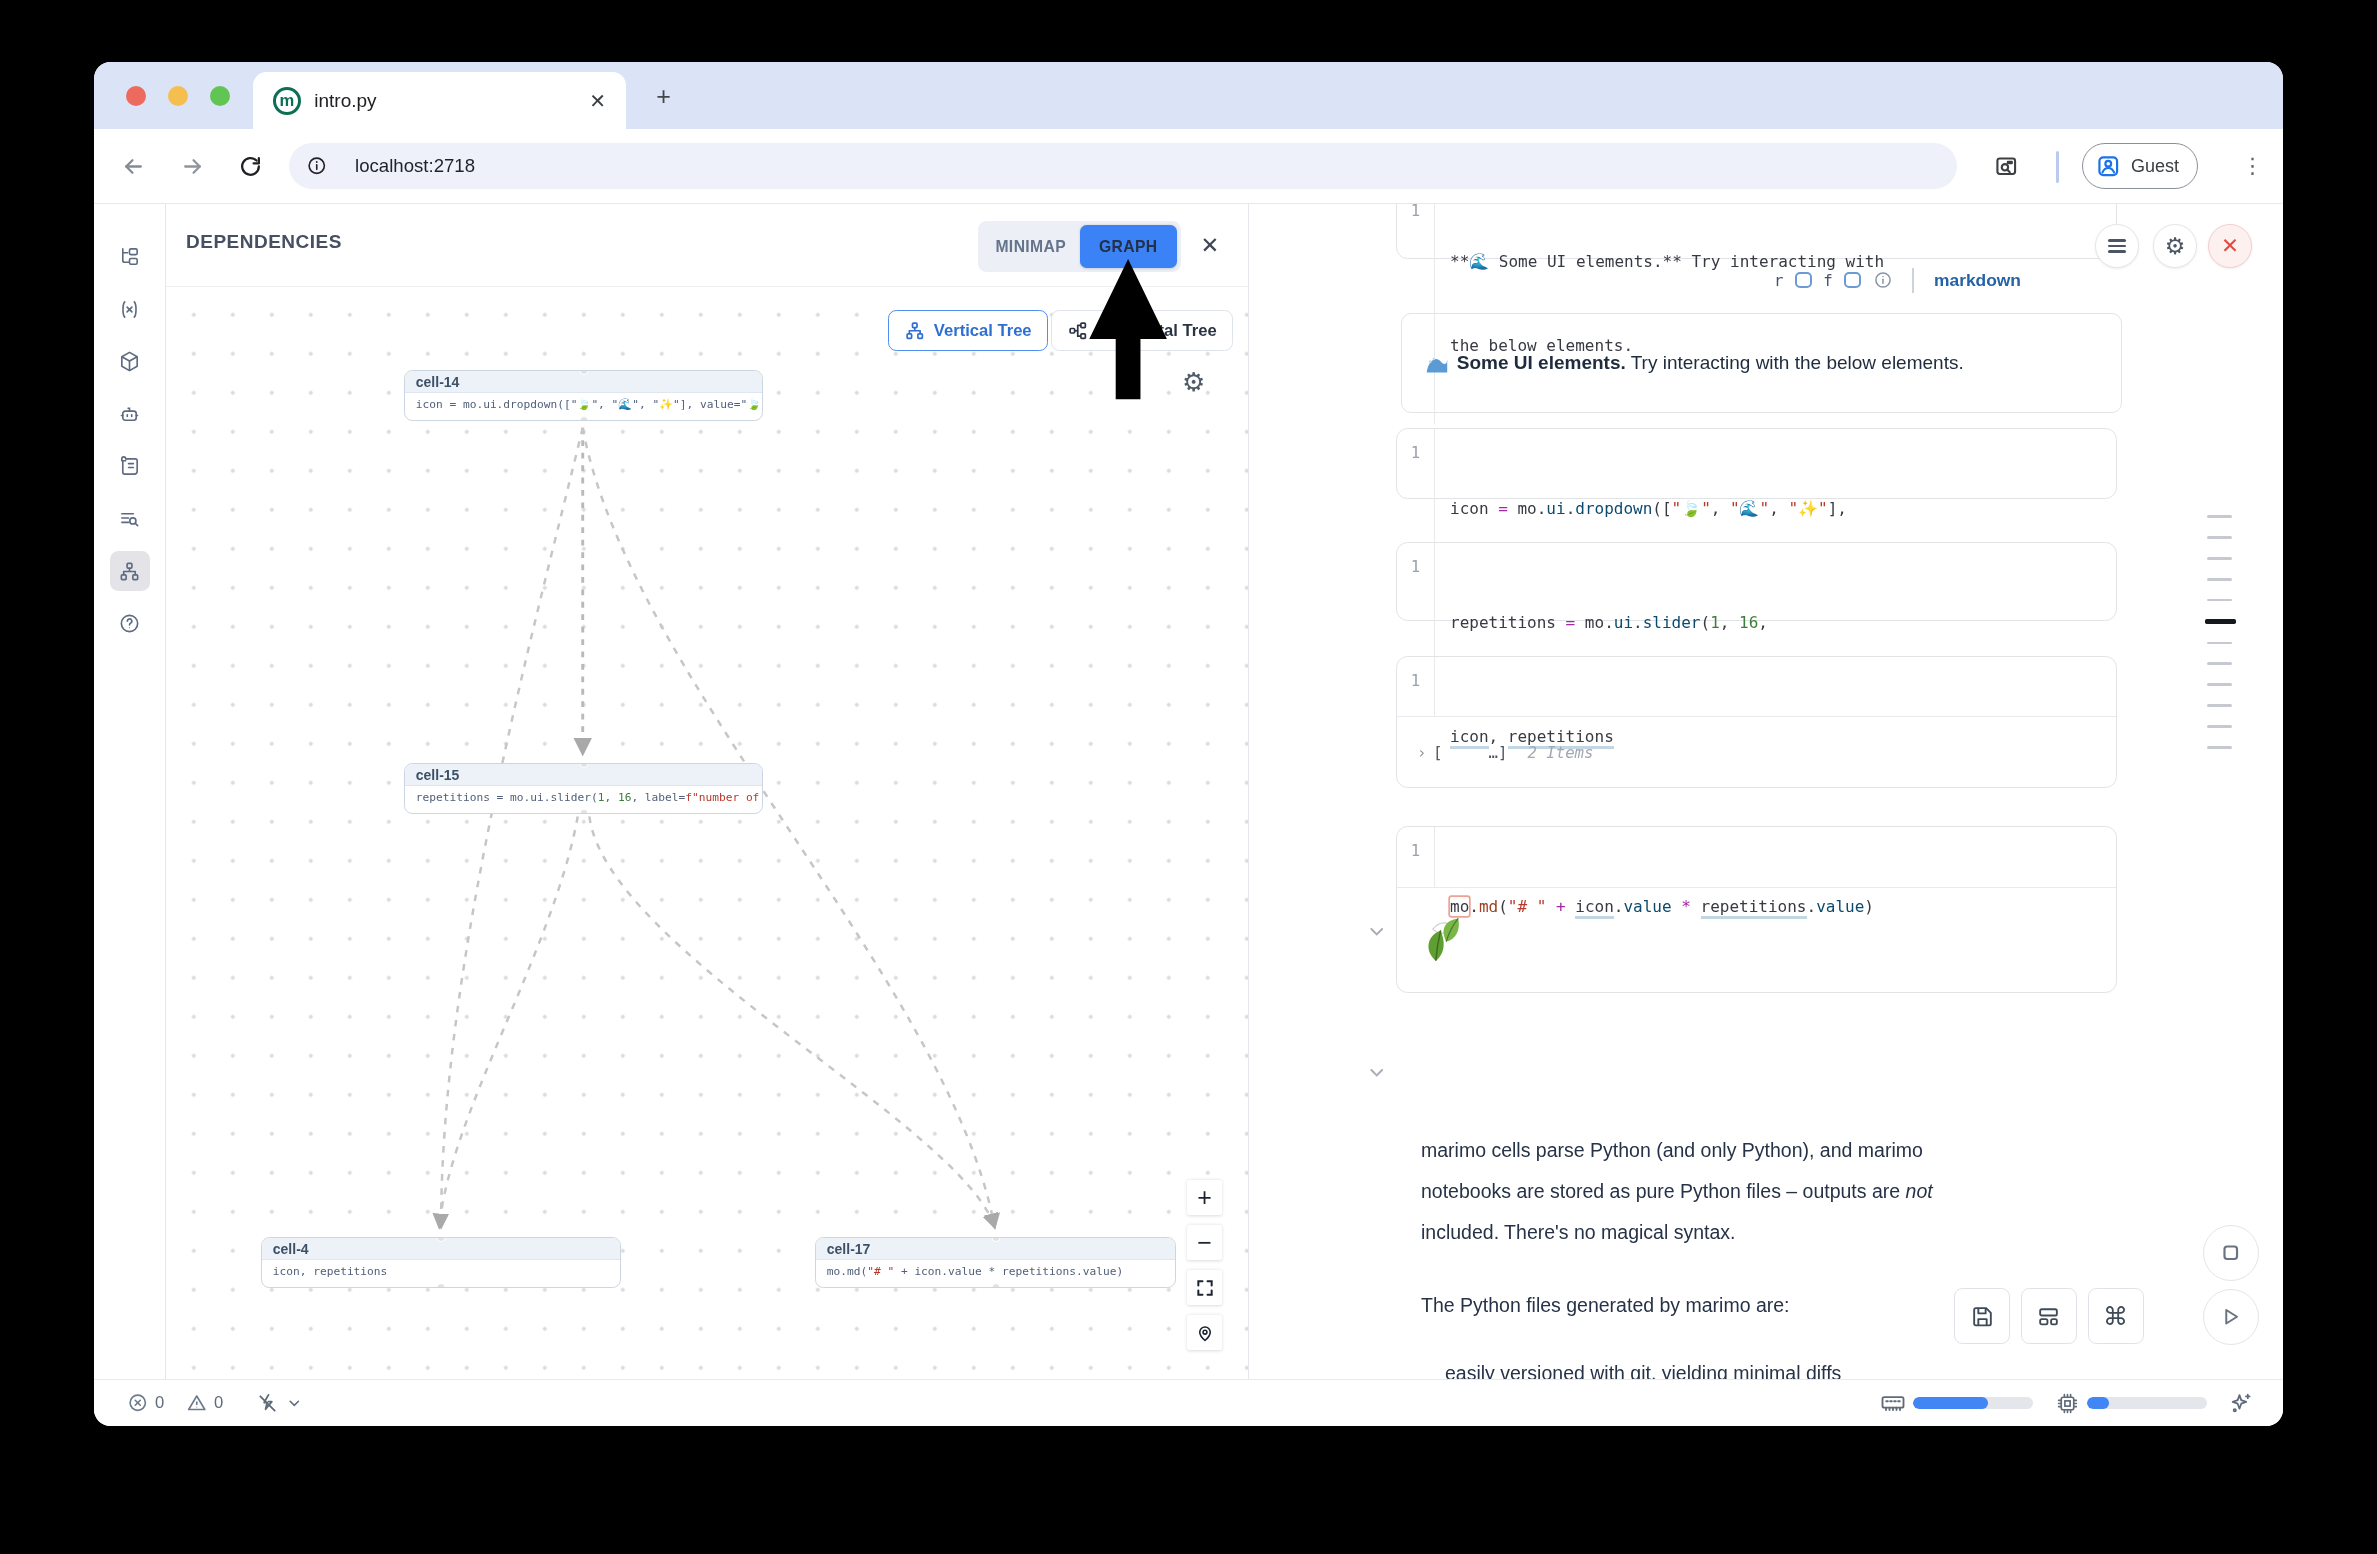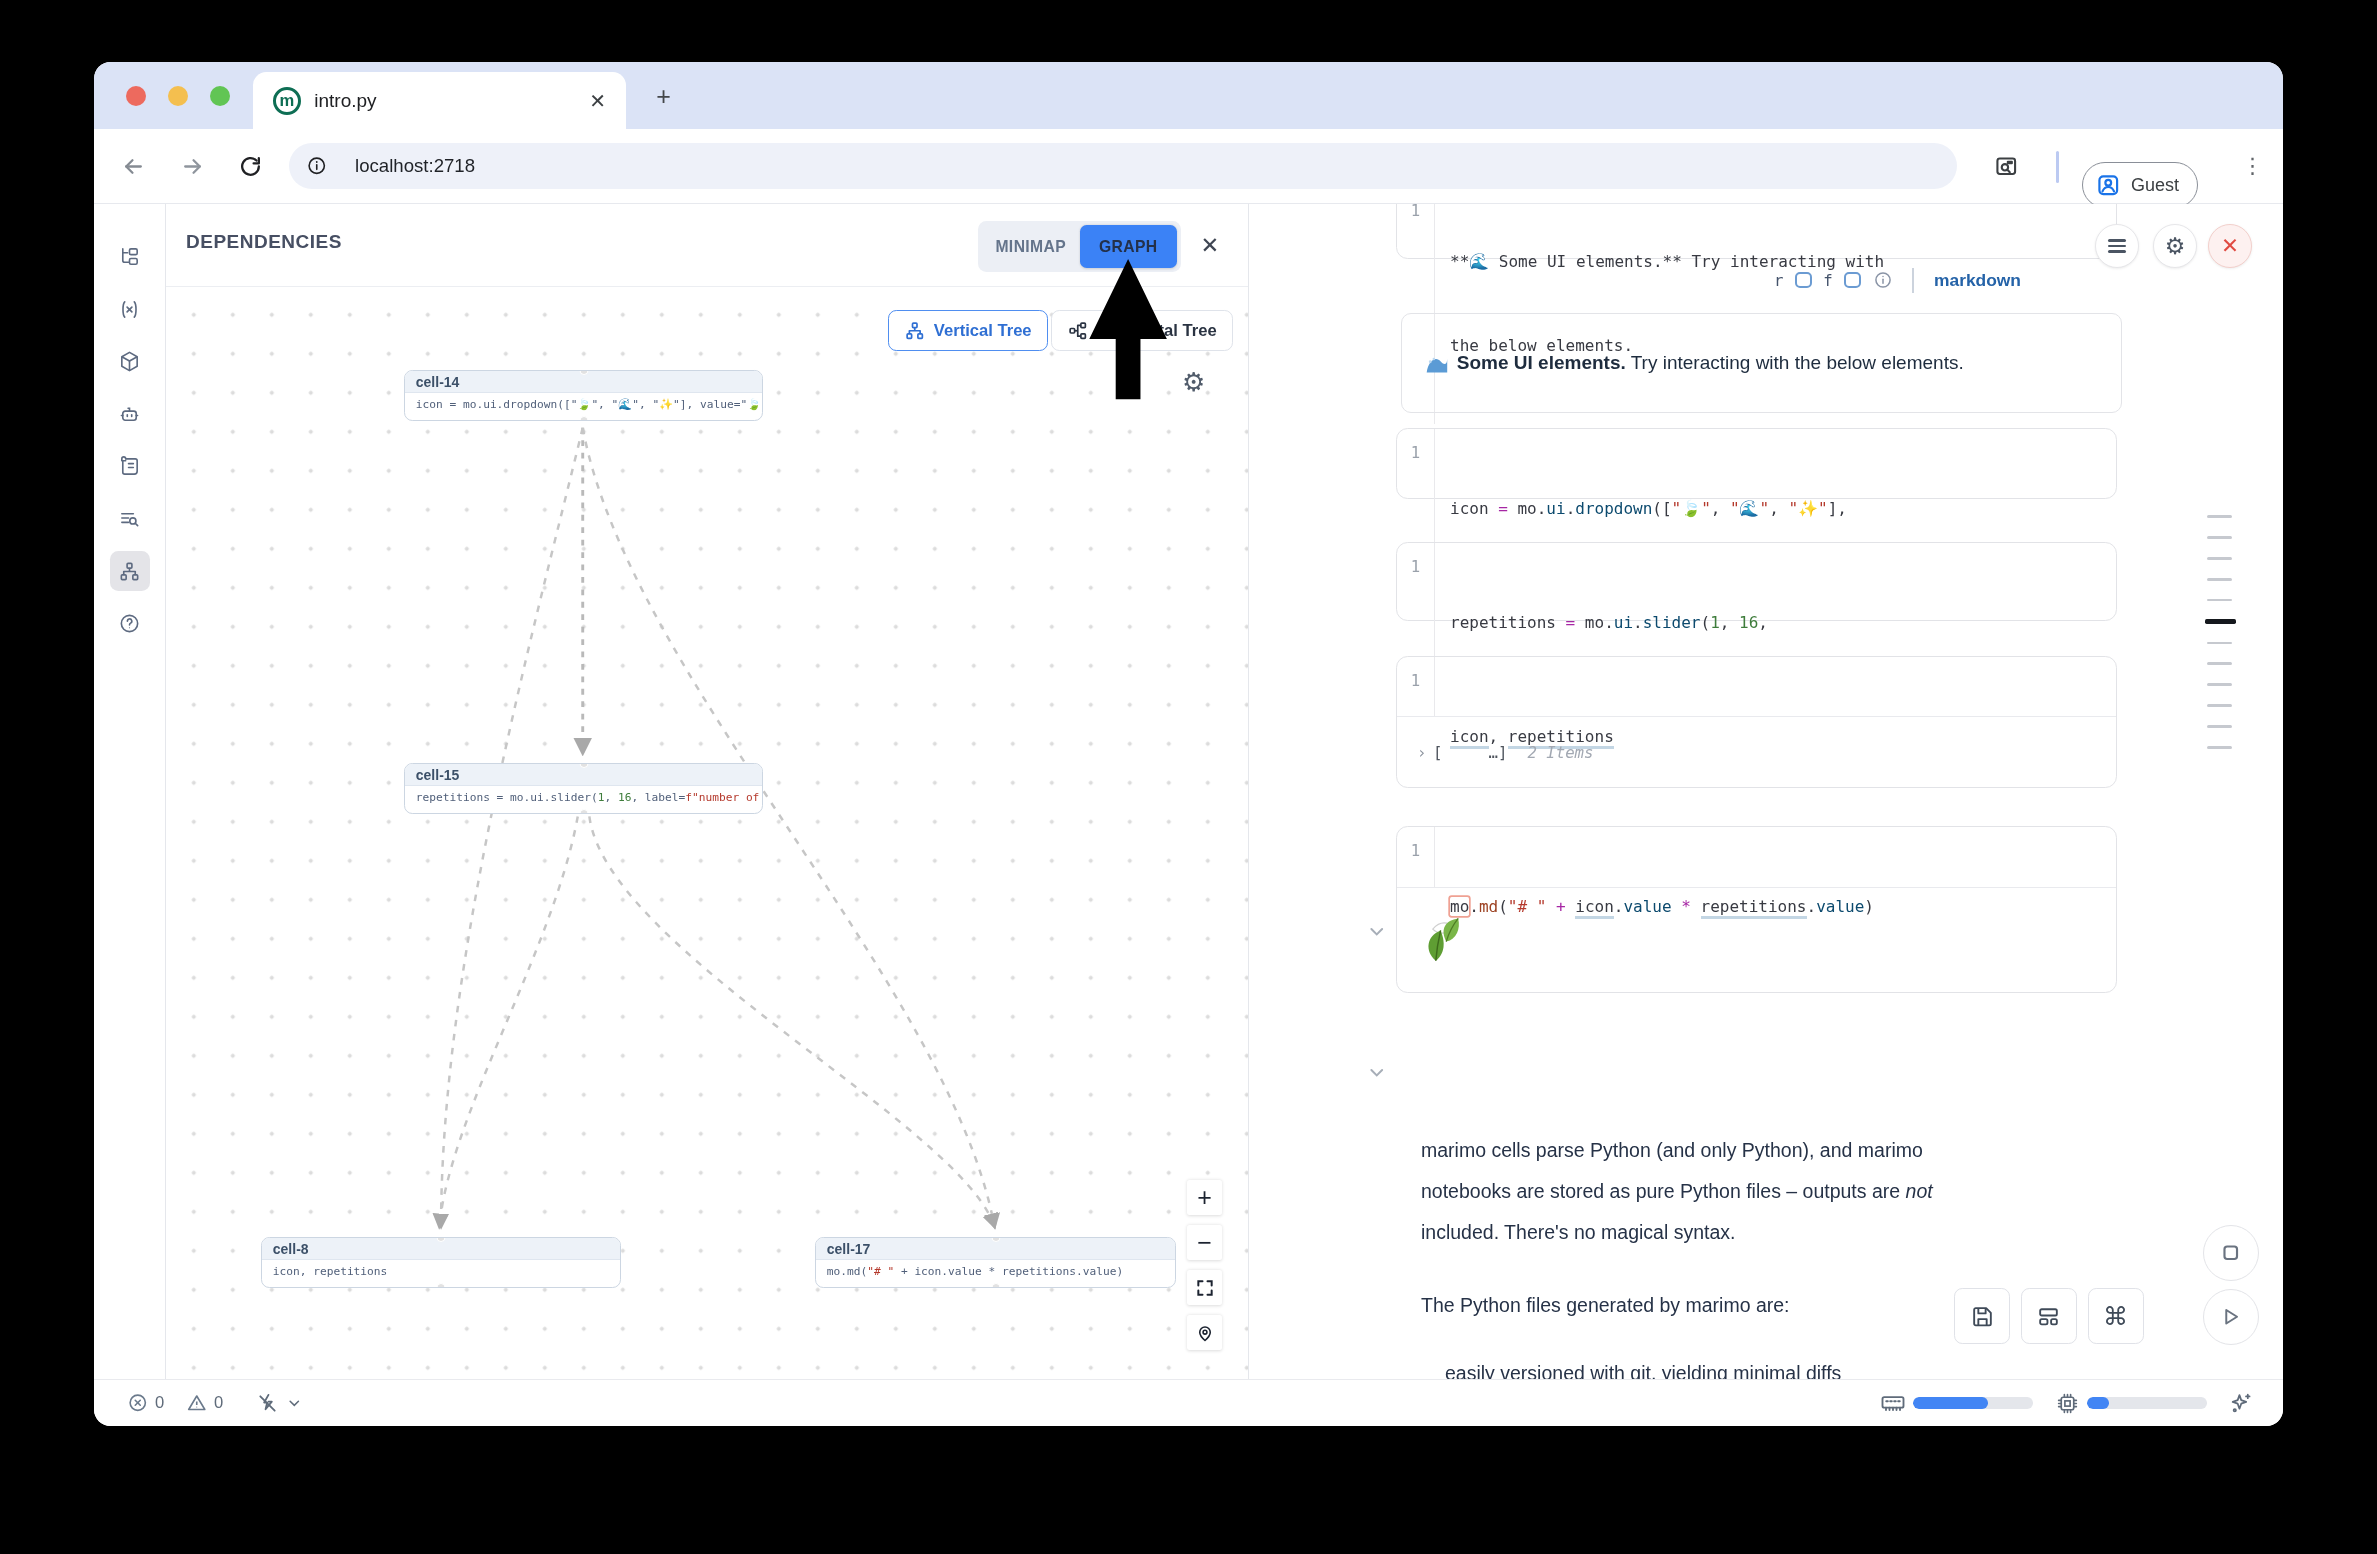--- a/index.html
+++ b/index.html
@@ -14,21 +14,21 @@
   .tab-logo { width:28px; height:28px; border-radius:50%; border:3.3px solid #0e6e54; color:#0e6e54; font-weight:800; font-size:16.6px; display:flex; align-items:center; justify-content:center; }
   .tab-title { margin-left:13.3px; font-size:19px; color:#202124; flex:1; }
   .tab-close { font-size:20px; color:#3c4043; cursor:default; }
   .tab-plus { position:absolute; left:553px; top:18px; width:33px; height:33px; font-size:25px; color:#44474a; display:flex; align-items:center; justify-content:center; }
 
   .toolbar { position:absolute; left:0; top:67px; width:100%; height:75px; background:#fff; border-bottom:1.2px solid #e7e9ee; }
   .navic { position:absolute; top:19px; width:36px; height:36px; display:flex; align-items:center; justify-content:center; }
   .urlpill { position:absolute; left:195px; top:14px; width:1668px; height:46px; background:#eef1f9; border-radius:23px; display:flex; align-items:center; padding:0 16.6px; }
   .urltext { margin-left:28px; font-size:18.6px; color:#1f2227; }
   .sep-v { position:absolute; left:1962px; top:22.4px; width:2.5px; height:31.5px; background:#bccaf2; border-radius:1.7px; }
-  .guest { position:absolute; left:1988px; top:14px; height:46px; padding:0 18px 0 11.6px; border:1.2px solid #8a8f98; border-radius:23px; display:flex; align-items:center; gap:10px;margin-top:19px; }
+  .guest { position:absolute; left:1988px; top:14px; height:46px; padding:0 18px 0 11.6px; border:1.2px solid #8a8f98; border-radius:23px; display:flex; align-items:center; gap:10px; }
   .guest span { font-size:18px; color:#3c4043; }
   .dots { position:absolute; left:2142px; top:19px; width:33px; height:36px; display:flex; align-items:center; justify-content:center; font-size:21.5px; color:#5f6368; letter-spacing:0; }
 
   
   .content { position:absolute; left:0; top:142px; width:2189px; height:1175px; background:#fff; }
   .sidebar { position:absolute; left:0; top:0; width:72px; height:100%; border-right:1.2px solid #e5e7ec; padding-top:33px; }
   .sbicon { width:40px; height:40px; margin:0 auto 12.4px; display:flex; align-items:center; justify-content:center; border-radius:8.3px; color:#5d6a80; }
   .sbicon.active { background:#e4e4e8; }
 
   .deps { position:absolute; left:72px; top:0; width:1082px; height:1175px; background:#fff; overflow:hidden; }
@@ -277,21 +277,21 @@
           <div class="gdot bot"></div>
         </div>
         <div class="gnode" style="left:238px; top:476px; width:359px; height:51px;">
           <div class="gdot top"></div>
           <div class="gnode-h">cell-15</div>
           <div class="gnode-b"><span class="tk-gk">repetitions = mo.ui.slider(</span><span class="tk-gn">1</span><span class="tk-gk">, </span><span class="tk-gn">16</span><span class="tk-gk">, label=</span><span class="tk-gs">f"number of </span></div>
           <div class="gdot bot"></div>
         </div>
         <div class="gnode" style="left:95px; top:950px; width:360px; height:51px;">
           <div class="gdot top"></div>
-          <div class="gnode-h">cell-8</div>
+          <div class="gnode-h">cell-4</div>
           <div class="gnode-b"><span class="tk-gk">icon, repetitions</span></div>
           <div class="gdot bot"></div>
         </div>
         <div class="gnode" style="left:649px; top:950px; width:361px; height:51px;">
           <div class="gdot top"></div>
           <div class="gnode-h">cell-17</div>
           <div class="gnode-b"><span class="tk-gk">mo.md(</span><span class="tk-gs">"# "</span><span class="tk-gk"> + icon.value * repetitions.value)</span></div>
           <div class="gdot bot"></div>
         </div>
 

